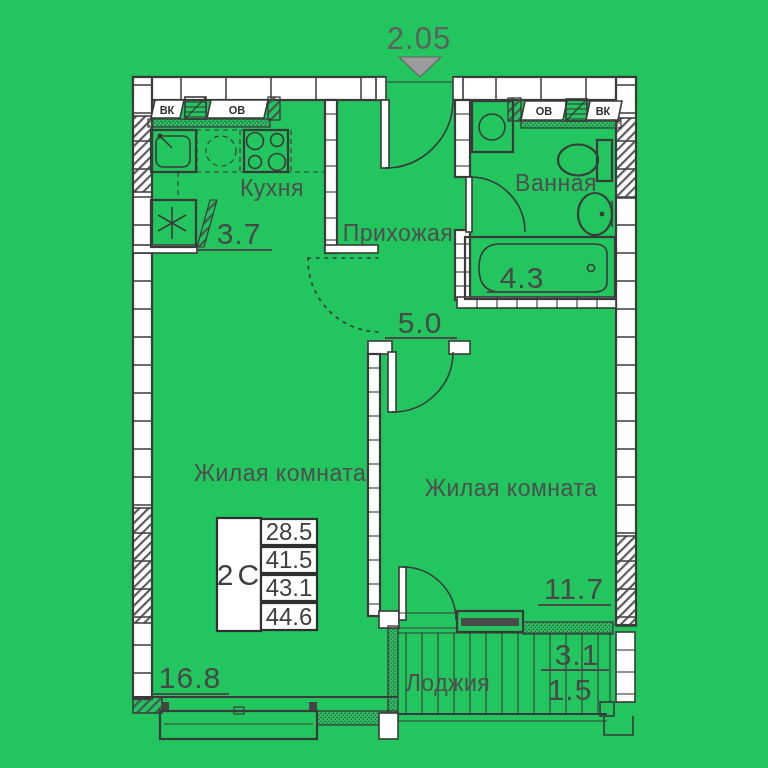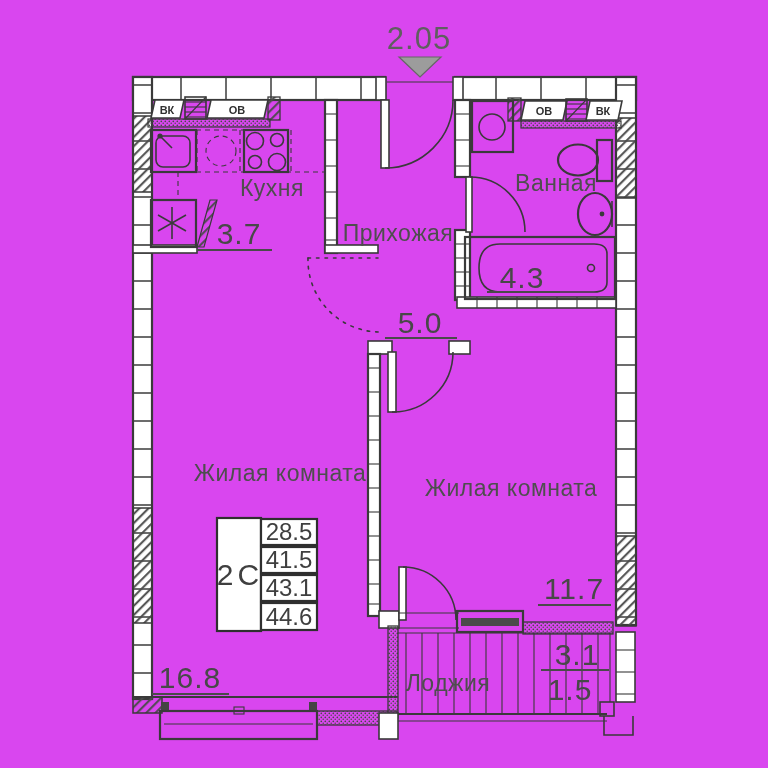--- a/index.html
+++ b/index.html
@@ -1,16 +1,16 @@
 <!DOCTYPE html>
 <html><head>
 <meta charset="utf-8">
 <style>
   html,body { margin:0; padding:0; background:#ffffff; }
-  .page { width:768px; height:768px; background:#d946ef; position:relative; }
+  .page { width:768px; height:768px; background:#22c55e; position:relative; }
   svg.plan { display:block; width:768px; height:768px; }
   text { font-family:"Liberation Sans","DejaVu Sans",sans-serif; fill:#4a4a4a; }
   .t-room  { font-size:23px; letter-spacing:0.5px; fill:#4e4e4e; }
   .t-num   { font-size:30px; letter-spacing:1px; fill:#484848; }
   .t-dim   { font-size:31px; letter-spacing:1px; fill:#5f5f5f; }
   .t-table { font-size:24px; fill:#3f3f3f; }
   .t-type  { font-size:30px; letter-spacing:4px; fill:#3f3f3f; }
   .t-shaft { font-size:11px; font-weight:bold; fill:#303030; }
   .s1  { stroke:#3a3a3a; stroke-width:1.1; fill:none; }
   .s15 { stroke:#3a3a3a; stroke-width:1.6; fill:none; }

